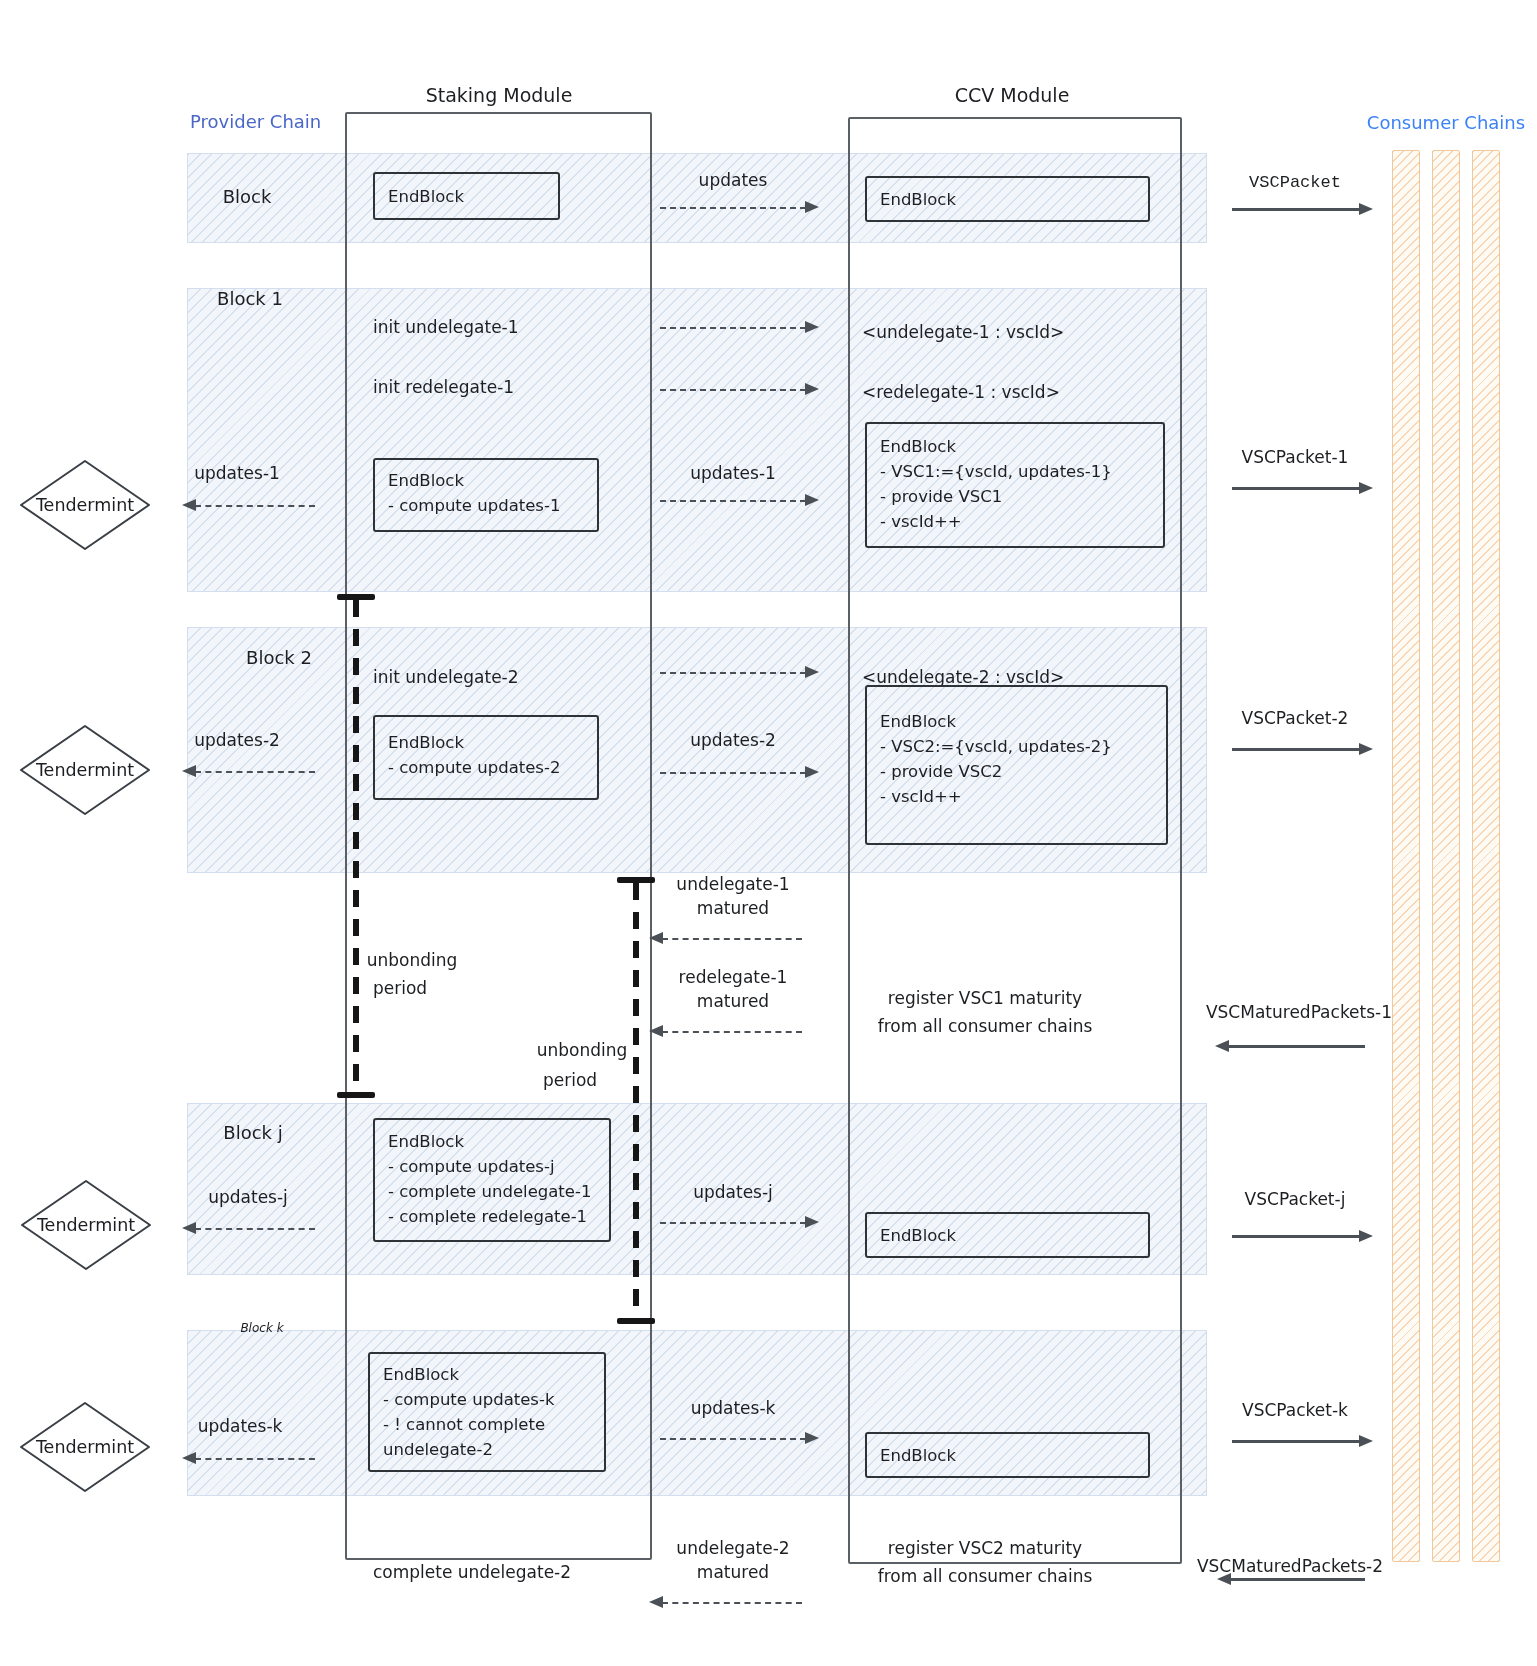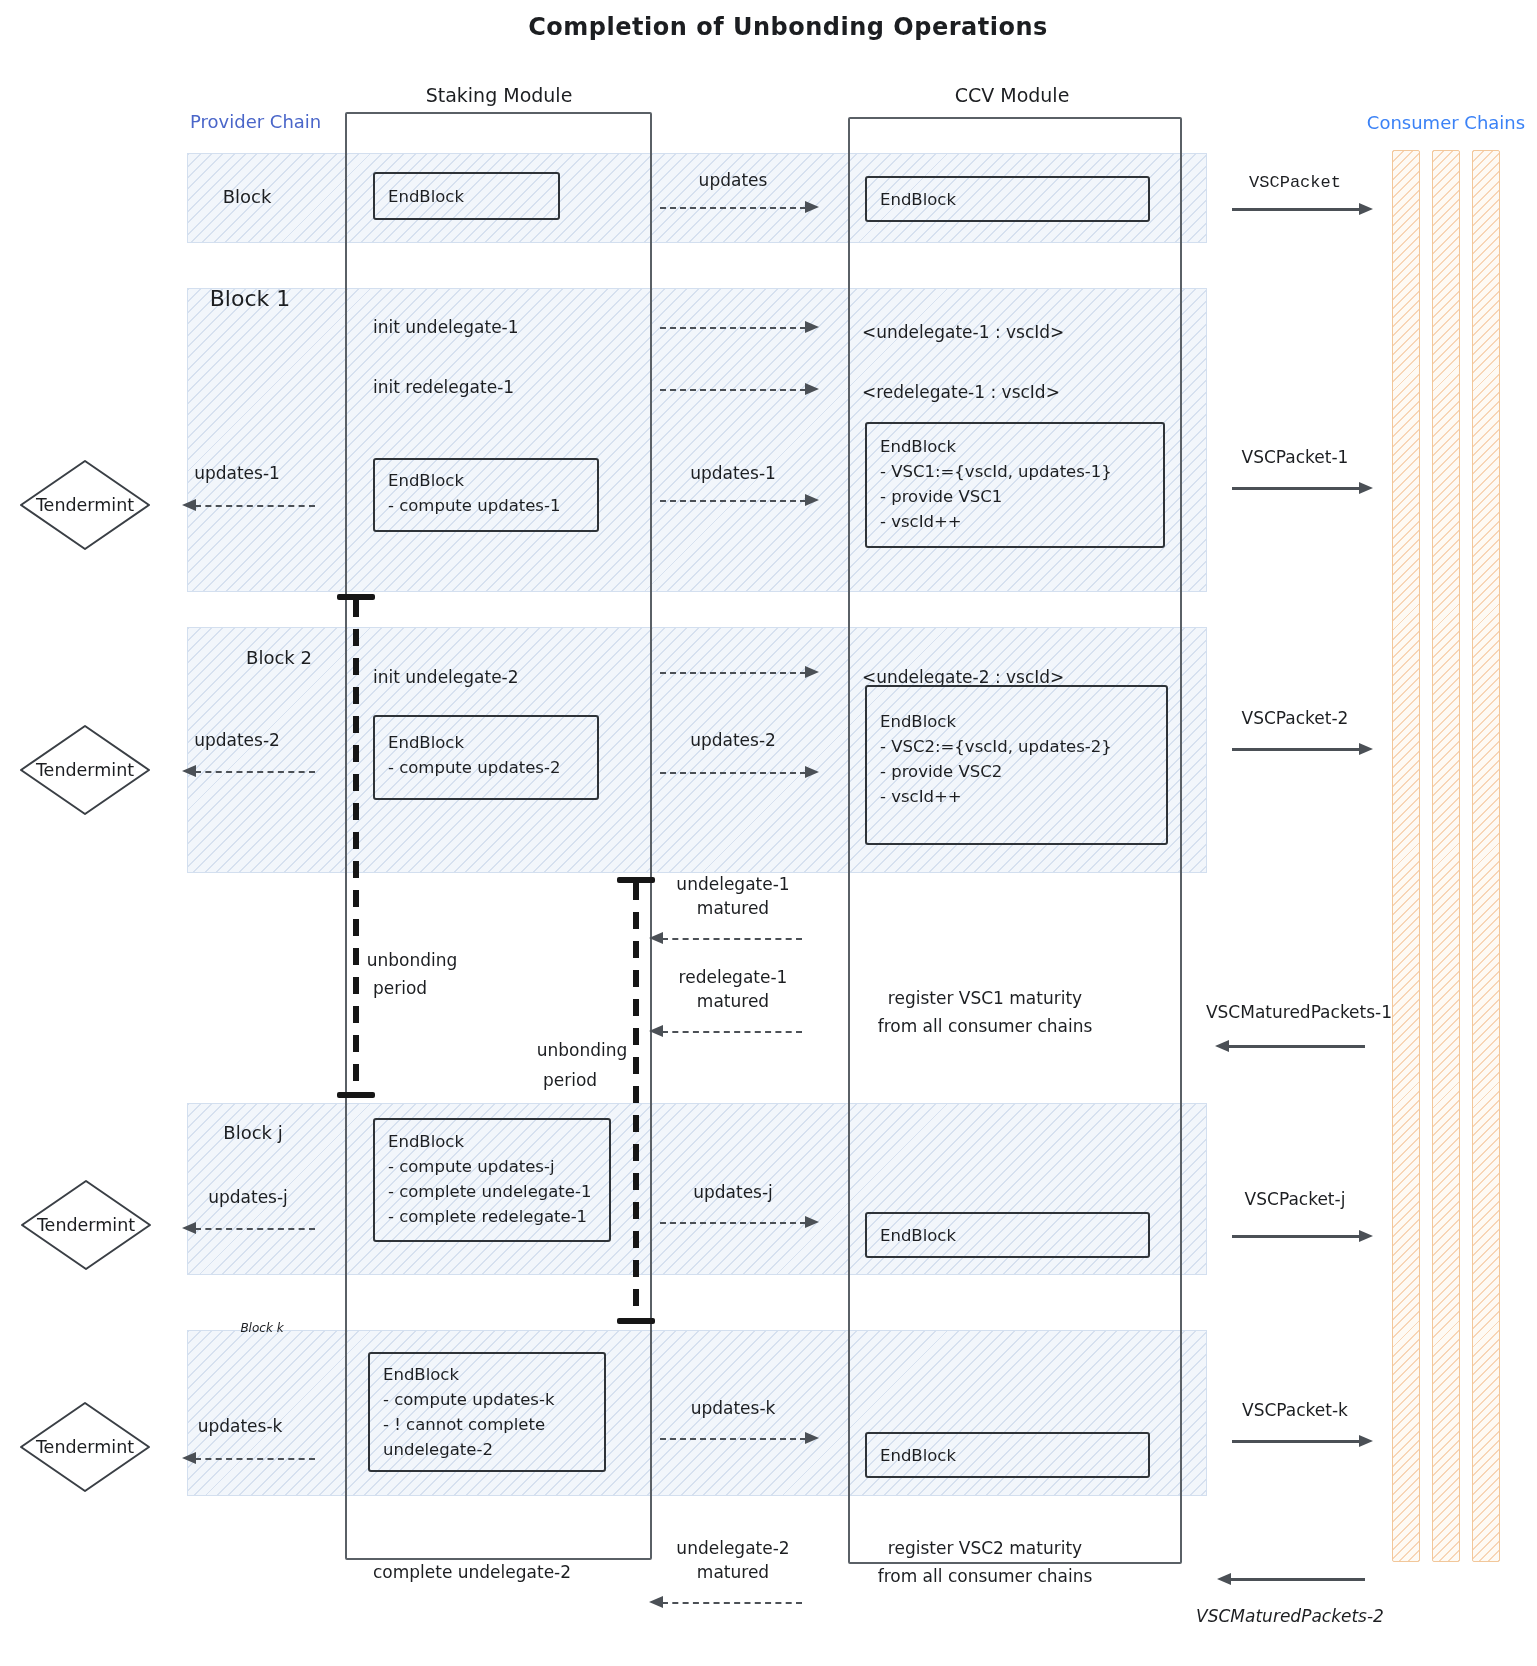--- a/index.html
+++ b/index.html
@@ -36,21 +36,20 @@
         background:repeating-linear-gradient(135deg,rgba(240,168,105,.45) 0 1.4px,transparent 1.4px 6.5px),#fefaf4;}
 
   .diamond{position:absolute;width:140px;height:96px;}
   .diamond .dlabel{position:absolute;left:50%;top:50%;transform:translate(-50%,-50%);font-size:17.5px;}
 </style>
 </head>
 <body>
 
 <div id="canvas">
 
-  <div class="t title" style="left:788px;top:27px;">Completion of Unbonding Operations</div>
   <div class="t hdr" style="left:499px;top:95px;">Staking Module</div>
   <div class="t hdr" style="left:1012px;top:95px;">CCV Module</div>
   <div class="tl lane-label" style="left:190px;top:121px;color:#4a66c9;">Provider Chain</div>
   <div class="t lane-label" style="left:1446px;top:122px;color:#3b82f6;">Consumer Chains</div>
 
   <div class="band" style="top:153px;height:88px;"></div>
   <div class="band" style="top:288px;height:302px;"></div>
   <div class="band" style="top:627px;height:244px;"></div>
   <div class="band" style="top:1103px;height:170px;"></div>
   <div class="band" style="top:1330px;height:164px;"></div>
@@ -74,21 +73,21 @@
     <div class="bl">EndBlock</div>
   </div>
   <div class="t" style="left:733px;top:180px;">updates</div>
   <div class="ar ard r" style="left:660px;top:207px;width:146px;"></div>
   <div class="box vcenter" style="left:865px;top:176px;width:285px;height:46px;">
     <div class="bl">EndBlock</div>
   </div>
   <div class="t" style="left:1295px;top:182px;font-family:Liberation Mono, monospace;">VSCPacket</div>
   <div class="ar ars r" style="left:1232px;top:208px;width:128px;"></div>
 
-  <div class="t" style="left:250px;top:298px;font-size:22px;">Block 1</div>
+  <div class="t" style="left:250px;top:298px;font-size:18px;">Block 1</div>
   <div class="tl" style="left:373px;top:327px;">init undelegate-1</div>
   <div class="ar ard r" style="left:660px;top:327px;width:146px;"></div>
   <div class="tl" style="left:862px;top:332px;">&lt;undelegate-1 : vscId&gt;</div>
   <div class="tl" style="left:373px;top:387px;">init redelegate-1</div>
   <div class="ar ard r" style="left:660px;top:389px;width:146px;"></div>
   <div class="tl" style="left:862px;top:392px;">&lt;redelegate-1 : vscId&gt;</div>
 
   <div class="t" style="left:237px;top:473px;">updates-1</div>
   <div class="ar ard l" style="left:195px;top:505px;width:120px;"></div>
   <div class="box" style="left:373px;top:458px;width:226px;height:74px;">
@@ -208,16 +207,16 @@
     </svg>
     <div class="dlabel">Tendermint</div>
   </div>
 
   <div class="t" style="left:472px;top:1572px;">complete undelegate-2</div>
   <div class="t" style="left:733px;top:1548px;">undelegate-2</div>
   <div class="t" style="left:733px;top:1572px;">matured</div>
   <div class="ar ard l" style="left:662px;top:1602px;width:140px;"></div>
   <div class="t" style="left:985px;top:1548px;">register VSC2 maturity</div>
   <div class="t" style="left:985px;top:1576px;">from all consumer chains</div>
-  <div class="t" style="left:1290px;top:1616px;font-style:italic;">VSCMaturedPackets-2</div>
+  <div class="t" style="left:1290px;top:1566px;">VSCMaturedPackets-2</div>
   <div class="ar ars l" style="left:1230px;top:1578px;width:135px;"></div>
 
 </div>
 
 </body></html>

